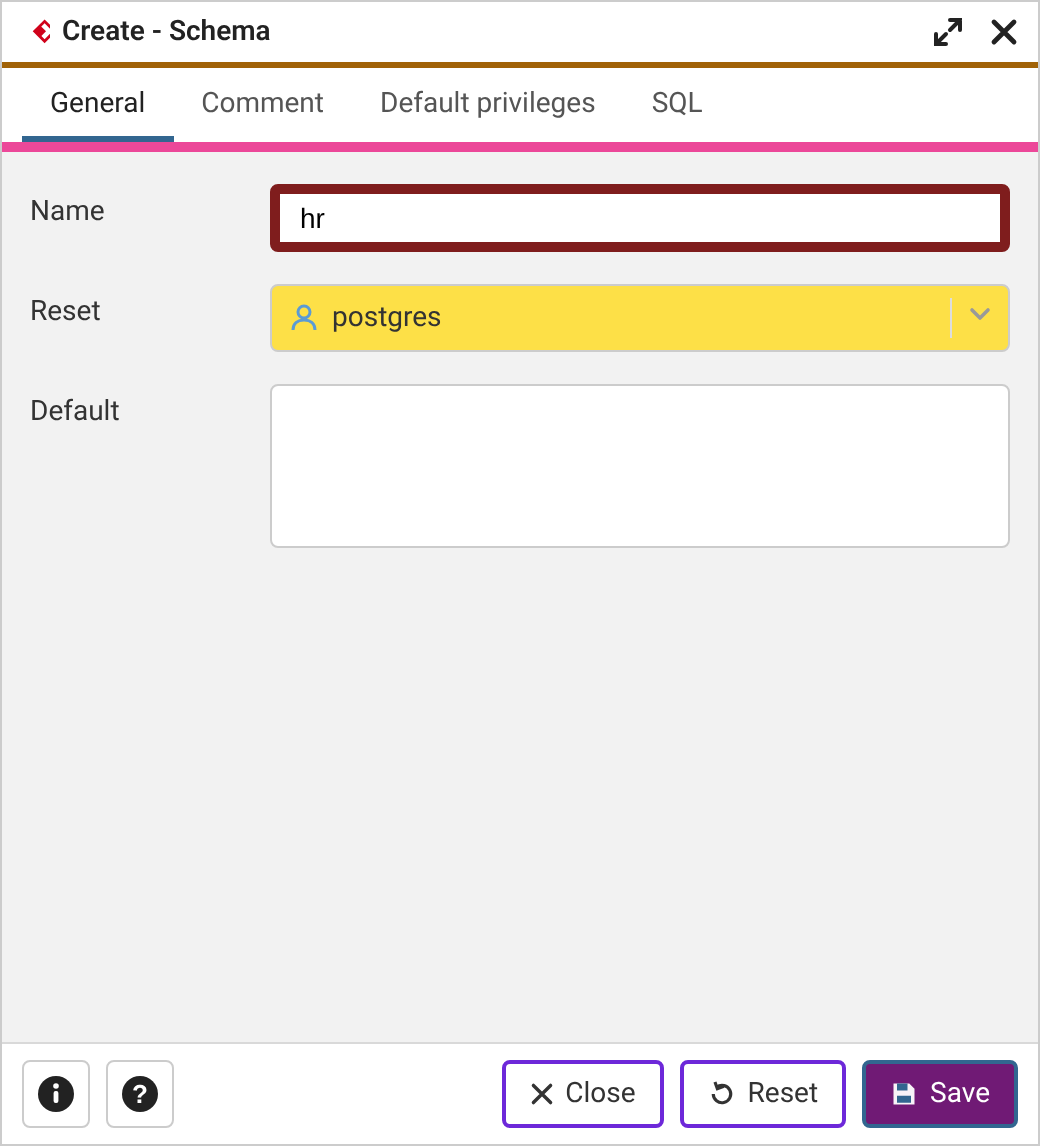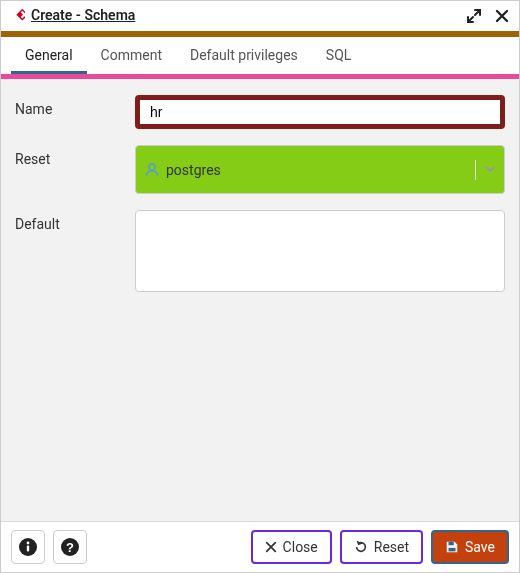--- a/index.html
+++ b/index.html
@@ -1,41 +1,41 @@
 <!DOCTYPE html>
 <html><head>
 <meta charset="utf-8">
 <style>
   * { box-sizing: border-box; margin: 0; padding: 0; }
   html, body { width: 520px; height: 573px; font-family: -apple-system, BlinkMacSystemFont, "Segoe UI", Roboto, sans-serif; font-size: 14px; color: #222; }
   .window { display: flex; flex-direction: column; width: 520px; height: 573px; border: 1px solid #ccc; background: #fff; }
-  .titlebar { display: flex; padding: 6px 8px; border-bottom: 6px solid #a16207; text-decoration: underline; }
+  .titlebar { display: flex; align-items: center; padding: 6px 8px; border-bottom: 3px solid #a16207; }
   .titlebar .app-icon { width: 16px; height: 16px; margin-right: 6px; flex-shrink: 0; }
   .titlebar .title { font-weight: 600; font-size: 14px; flex: 1; }
   .titlebar .win-btns { display: flex; gap: 10px; align-items: center; }
   .titlebar .win-btn { width: 18px; height: 18px; display: flex; align-items: center; justify-content: center; cursor: pointer; }
   .tabs { display: flex; border-bottom: 5px solid #ec4899; padding: 0 10px; align-items: center; }
   .tab { padding: 10px 14px 8px; font-size: 14px; color: #555; cursor: pointer; border-bottom: 3px solid transparent; }
   .tab.active { color: #222; border-bottom-color: #326690; }
   .form { flex: 1; background: #f2f2f2; padding: 16px 14px; overflow: auto; }
   .row { display: flex; align-items: flex-start; margin-bottom: 16px; }
   .row .label { width: 120px; padding-top: 6px; color: #333; }
   .row .field { flex: 1; }
   .text-input { width: 100%; height: 34px; border: 5px solid #7f1d1d; border-radius: 4px; padding: 6px 10px; font-size: 14px; background: #fff; }
   .textarea { width: 100%; height: 82px; border: 1px solid #ccc; border-radius: 4px; padding: 6px 10px; font-size: 14px; background: #fff; resize: none; }
-  .select { width: 100%; height: 49px; border: 1px solid #ccc; border-radius: 4px; background: #84cc16; display: flex; align-items: center; padding: 0 8px; cursor: pointer; }
+  .select { width: 100%; height: 34px; border: 1px solid #ccc; border-radius: 4px; background: #fde047; display: flex; align-items: center; padding: 0 8px; cursor: pointer; }
   .select .owner-icon { width: 16px; height: 16px; margin-right: 6px; flex-shrink: 0; }
   .select .value { flex: 1; color: #333; }
   .select .sep { width: 1px; height: 20px; background: #ddd; margin: 0 8px; }
   .select .chev { color: #888; }
   .footer { display: flex; align-items: center; padding: 8px 10px; border-top: 1px solid #d9d9d9; gap: 8px; }
   .footer .spacer { flex: 1; }
   .iconbtn { width: 34px; height: 34px; border: 1px solid #ccc; border-radius: 4px; background: #fff; display: flex; align-items: center; justify-content: center; cursor: pointer; }
   .btn { height: 34px; border: 2px solid #6d28d9; border-radius: 4px; background: #fff; padding: 0 12px; display: flex; align-items: center; gap: 6px; cursor: pointer; font-size: 14px; color: #333; }
-  .btn.primary { background: #c2410c; border-color: #326690; color: #fff; text-align: right; }
+  .btn.primary { background: #701a75; border-color: #326690; color: #fff; text-align: right; }
   .btn.primary svg path { fill: #fff; }
 </style>
 </head>
 <body>
 
 <div class="window">
 
   <div class="titlebar">
     <span class="app-icon">
       <svg viewBox="0 0 16 16" width="16" height="16">

